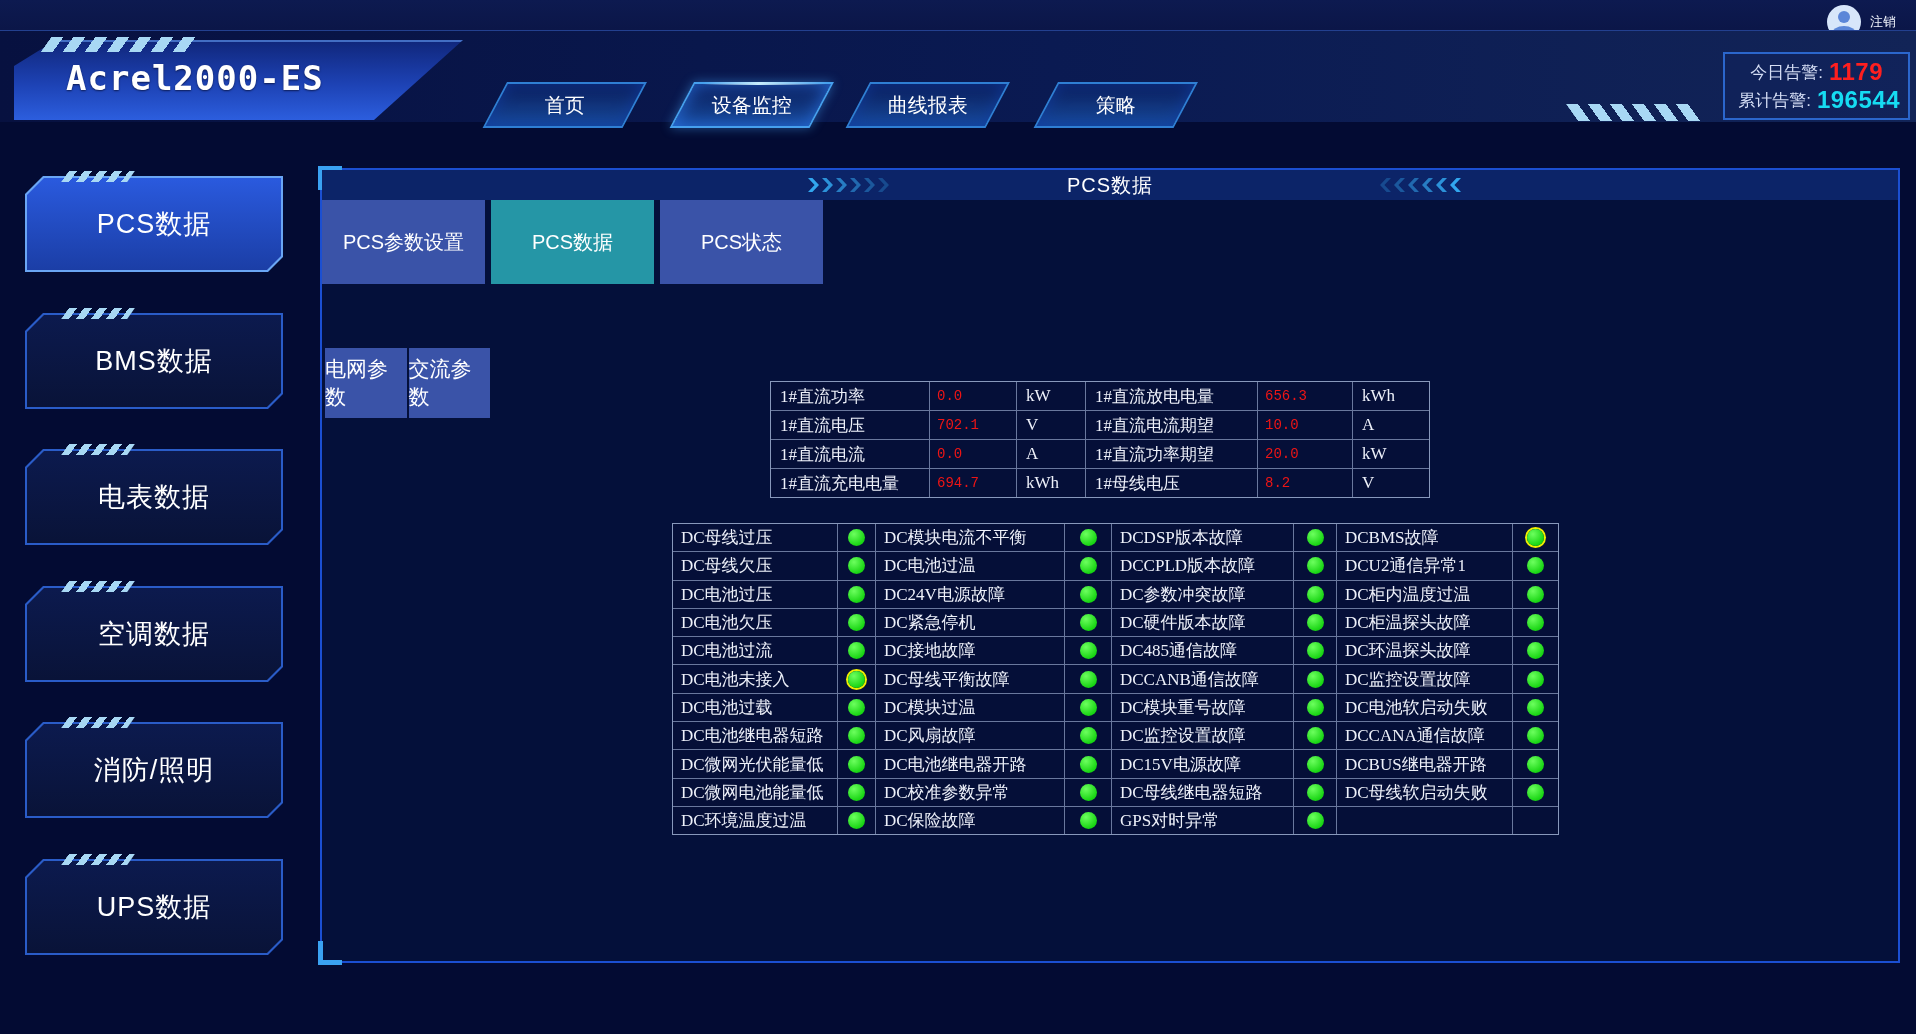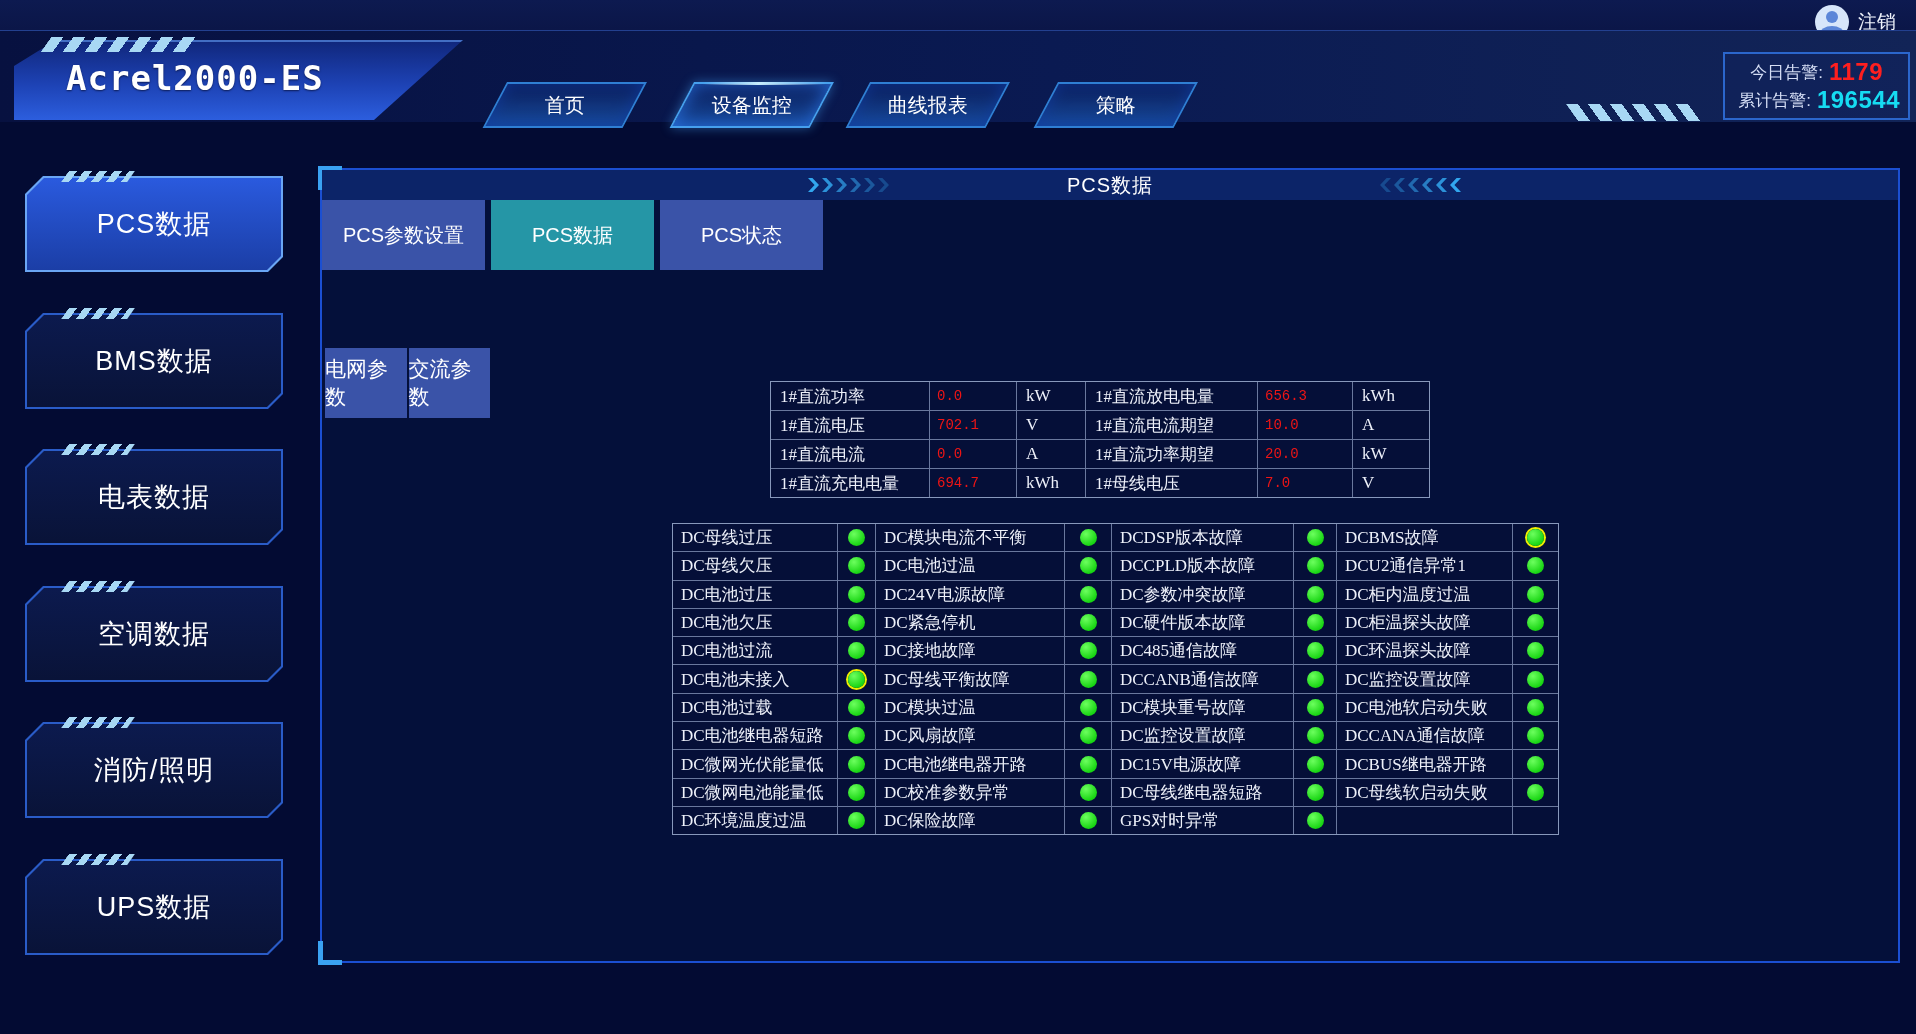--- a/index.html
+++ b/index.html
@@ -7,21 +7,21 @@
  font-family:"Liberation Sans","DejaVu Sans",sans-serif;color:#fff}
 .stage{position:relative;width:1916px;height:1034px;background:#030b33;overflow:hidden}
 
 
 .topbar{position:absolute;left:0;top:0;width:100%;height:46px;
  background:linear-gradient(180deg,#0d1a50,#0a1444);border-bottom:2px solid #04092a}
 .user{position:absolute;right:20px;top:5px;display:flex;align-items:center;gap:9px;cursor:pointer}
 .avatar{position:relative;width:34px;height:34px;border-radius:50%;background:#d7e6fa;overflow:hidden}
 .avatar::before{content:"";position:absolute;left:11px;top:6px;width:12px;height:12px;border-radius:50%;background:#5b86d8}
 .avatar::after{content:"";position:absolute;left:5px;top:21px;width:24px;height:16px;border-radius:50%;background:#5b86d8}
-.logout-label{font-size:19px;color:#eef2fb}
+.logout-label{font-size:13px;color:#eef2fb}
 
 
 .header{position:absolute;left:0;top:30px;width:100%;height:92px;
  background:linear-gradient(90deg,#071140 0%,#0a1a52 55%,#122457 100%);
  border-top:1px solid #23408f}
 .logo{position:absolute;left:14px;top:9px;width:462px;height:80px;
  background:linear-gradient(180deg,#10267a 0%,#1d42b4 55%,#2c5ede 100%);
  clip-path:polygon(42px 0,449px 0,360px 100%,0 100%,0 26px);
  box-shadow:inset 0 2px 0 rgba(110,170,255,.55)}
 .logo-text{position:absolute;left:52px;top:18px;font-family:"DejaVu Sans Mono","Liberation Mono",monospace;
@@ -81,21 +81,21 @@
  clip-path:polygon(0 0,40% 0,100% 50%,40% 100%,0 100%,60% 50%)}
 .chev.right i{transform:scaleX(-1)}
 .chev.left i:nth-child(1){opacity:.95}.chev.left i:nth-child(2){opacity:.8}
 .chev.left i:nth-child(3){opacity:.65}.chev.left i:nth-child(4){opacity:.5}
 .chev.left i:nth-child(5){opacity:.38}.chev.left i:nth-child(6){opacity:.28}
 .chev.right i:nth-child(1){opacity:.28}.chev.right i:nth-child(2){opacity:.38}
 .chev.right i:nth-child(3){opacity:.5}.chev.right i:nth-child(4){opacity:.65}
 .chev.right i:nth-child(5){opacity:.8}.chev.right i:nth-child(6){opacity:.95}
 
 #tabs{position:absolute;left:0;top:30px;display:flex;gap:6px}
-.tab{width:163px;height:70px;display:flex;align-items:center;justify-content:center;
+.tab{width:163px;height:84px;display:flex;align-items:center;justify-content:center;
  font-size:20px;color:#fff;background:#3a53a8;cursor:pointer}
 .tab.active{background:#2596a6}
 
 #params{position:absolute;left:3px;top:178px;width:165px;display:flex;flex-direction:row;gap:2px}
 .pbtn{height:70px;display:flex;align-items:center;justify-content:center;
  font-size:21px;color:#fff;background:#3a53a8;cursor:pointer}
 .pbtn.active{background:#2596a6}
 
 
 #dctable{position:absolute;left:448px;top:211px;display:grid;
@@ -246,21 +246,21 @@
         <div class="cell lab">1#直流电流</div>
         <div class="cell val">0.0</div>
         <div class="cell unit">A</div>
         <div class="cell lab">1#直流功率期望</div>
         <div class="cell val">20.0</div>
         <div class="cell unit">kW</div>
         <div class="cell lab">1#直流充电电量</div>
         <div class="cell val">694.7</div>
         <div class="cell unit">kWh</div>
         <div class="cell lab">1#母线电压</div>
-        <div class="cell val">7.0</div>
+        <div class="cell val">8.2</div>
         <div class="cell unit">V</div>
       </div>
     <div id="statusgrid">
         <div class="cell slab">DC母线过压</div>
         <div class="cell slight">
           <span class="dot"></span>
         </div>
         <div class="cell slab">DC模块电流不平衡</div>
         <div class="cell slight">
           <span class="dot"></span>

